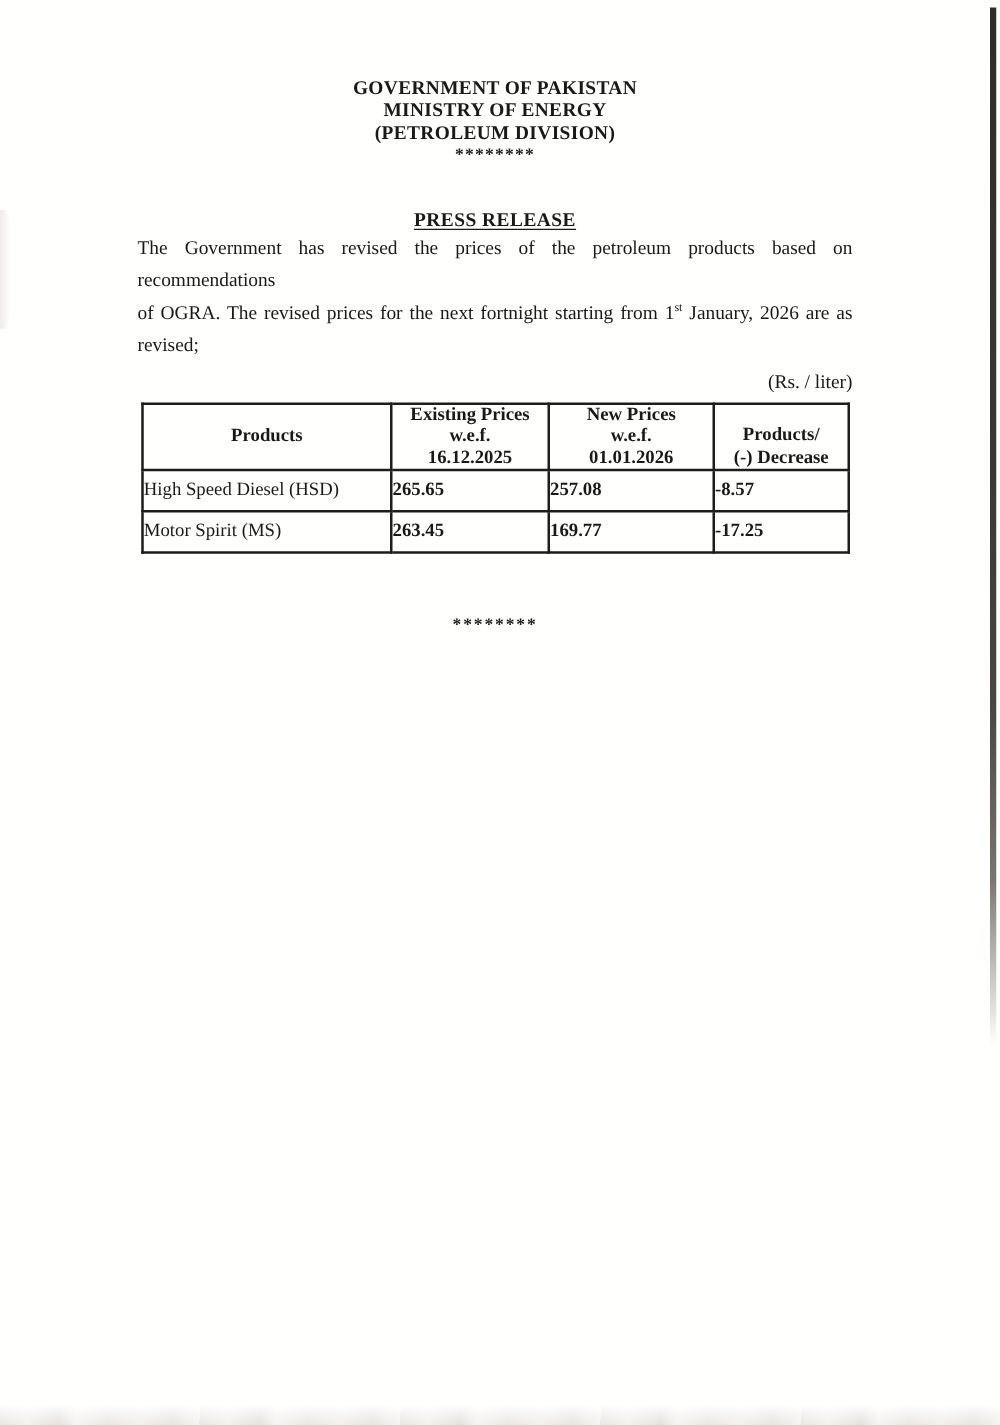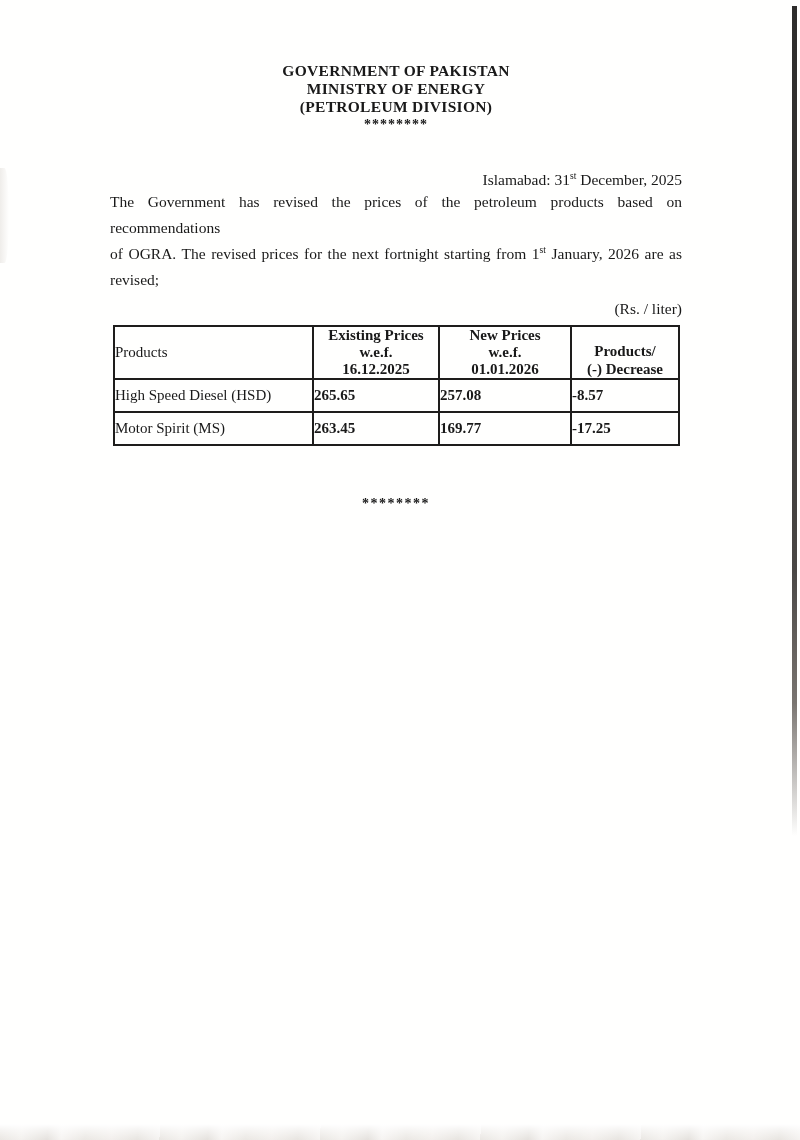--- a/index.html
+++ b/index.html
@@ -78,22 +78,22 @@
     border-collapse: collapse;
     table-layout: fixed;
     width: 565px;
     font-size: 15px;
   }
   table.price-table th, table.price-table td {
     border: 2px solid #1e1d1c;
     padding: 0;
   }
   th.products-h {
-    text-align: left; vertical-align: middle;
-    padding-left: 7px; font-weight: normal;
+    text-align: center; vertical-align: middle;
+    padding-left: 7px; font-weight: bold;
     height: 51px; line-height: 17px;
   }
   th.center-h {
     text-align: center; vertical-align: middle;
     font-weight: bold; line-height: 17px;
   }
   th.change-h {
     text-align: center; vertical-align: bottom;
     font-weight: bold; line-height: 18px; padding-bottom: 2px;
   }
@@ -120,22 +120,22 @@
 
   <div class="content">
 
     <div class="doc-header">
       <div>GOVERNMENT OF PAKISTAN</div>
       <div>MINISTRY OF ENERGY</div>
       <div>(PETROLEUM DIVISION)</div>
       <div class="stars-top">********</div>
     </div>
 
-    <div class="dateline"><span>Islamabad: 31</span><sup>st</sup><span> December, 2025</span></div>
 
+    <div class="pr-heading"><span>PRESS RELEASE</span></div>
 
     <div class="paragraph">
       <div class="jline">The Government has revised the prices of the petroleum products based on recommendations</div>
       <div class="jline"><span>of OGRA. The revised prices for the next fortnight starting from 1</span><sup>st</sup><span> January, 2026 are as</span></div>
       <div class="lline">revised;</div>
     </div>
 
     <div class="unit-label">(Rs. / liter)</div>
 
     <table class="price-table">

